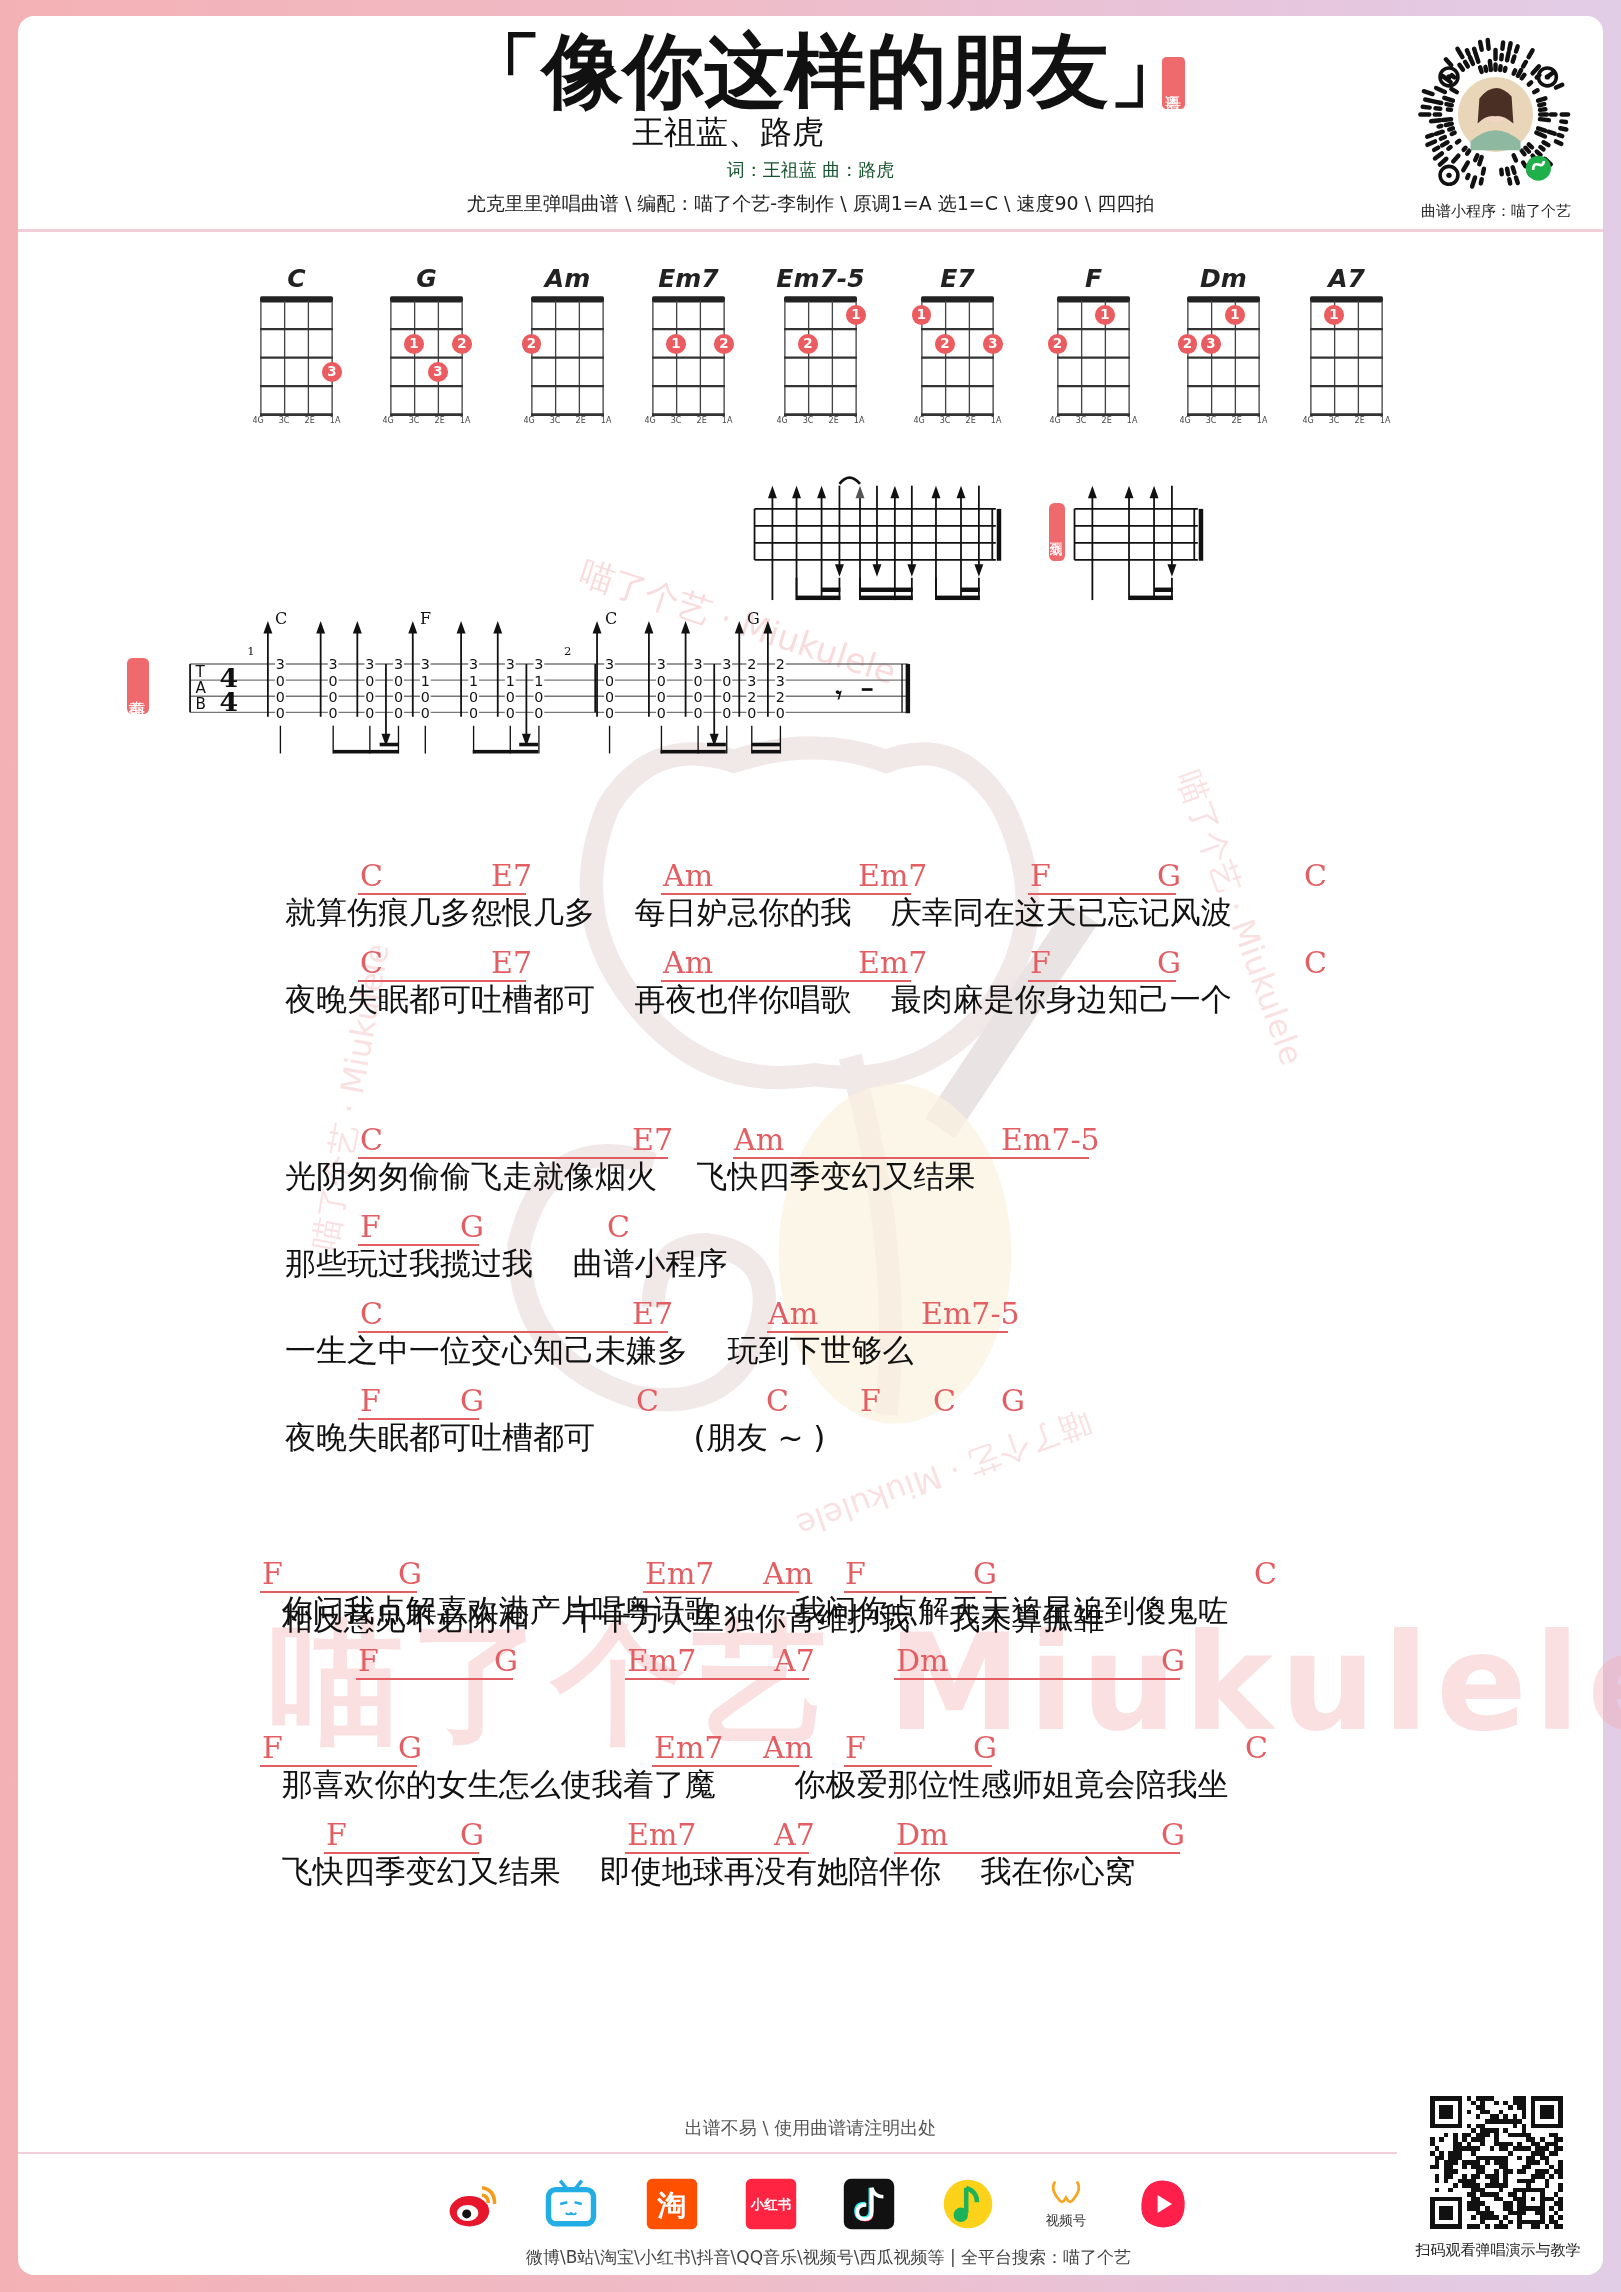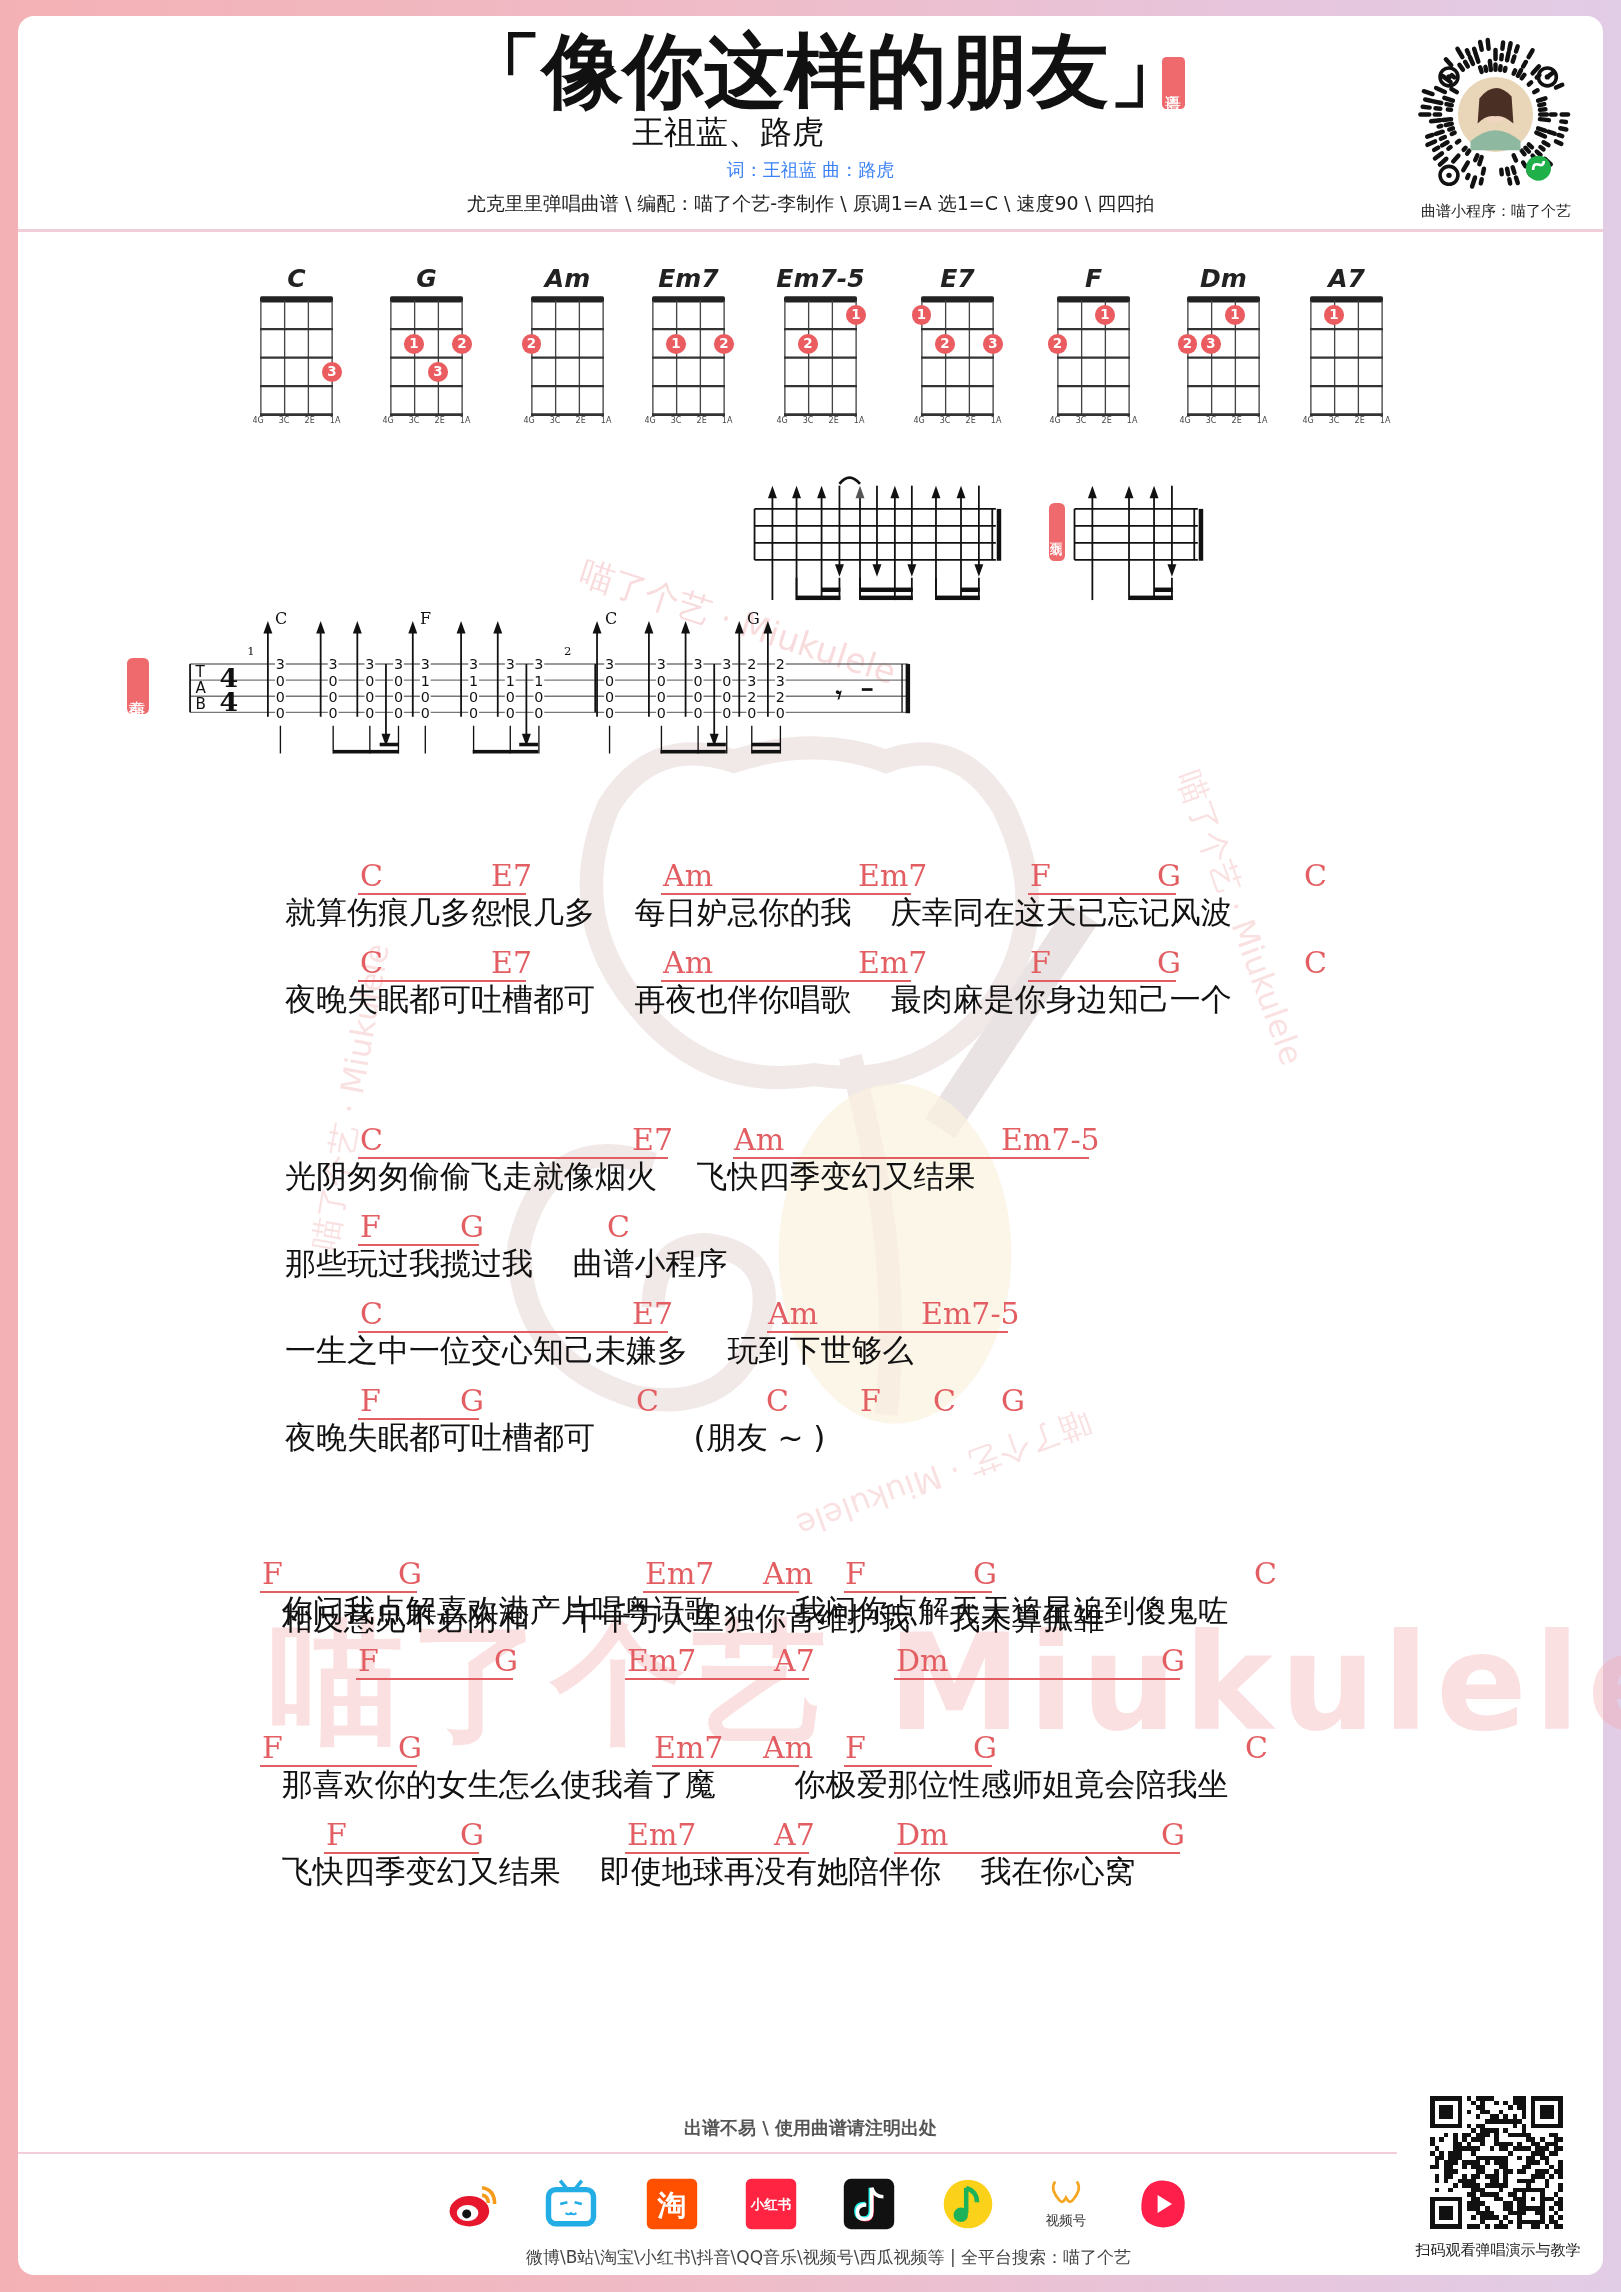--- a/index.html
+++ b/index.html
@@ -11,21 +11,21 @@
   .sheet {
     position:absolute; left:18px; top:16px; width:1585px; height:2259px;
     background:#ffffff; border-radius:16px; overflow:hidden;
   }
   .abs { position:absolute; }
   .hdr-line { position:absolute; left:0; width:1585px; height:2.7px; background:#f2cfd8; }
   .title-wrap { position:absolute; left:461px; top:21.5px; font-size:81px; font-weight:bold; color:#111; line-height:99px; white-space:nowrap; }
   .lang-badge { position:absolute; left:1162px; top:57px; width:23px; height:52px; background:#ef6a6c;
     border-radius:4.5px; color:#fff; font-size:16px; line-height:23px; text-align:center; padding-top:2.7px; }
   .artists { position:absolute; left:0; width:1456px; top:111px; text-align:center; font-size:32px; color:#111; }
-  .credits { position:absolute; left:0; width:1621px; top:158px; text-align:center; font-size:18px; color:#3b82f6; }
+  .credits { position:absolute; left:0; width:1621px; top:158px; text-align:center; font-size:18px; color:#14532d; }
   .meta { position:absolute; left:0; width:1621px; top:191px; text-align:center; font-size:19px; color:#222; }
 
   .qr-top { position:absolute; left:1415px; top:34px; width:161px; height:161px; }
   .qr-top-caption { position:absolute; left:1393px; top:202px; width:206px; text-align:center; font-size:15px; color:#222; }
 
   
   .chord { position:absolute; top:264px; width:99px; height:170px; }
   .chord-name { position:absolute; top:0; left:0; width:100%; text-align:center; font-size:25px;
     font-style:italic; font-weight:bold; color:#222; font-family:"DejaVu Sans", sans-serif; }
   .fb { position:absolute; left:12.5px; top:32px; width:73px; height:125px; }
@@ -35,21 +35,21 @@
 
   
   .badge-v { position:absolute; background:#ef6a6c; color:#fff; border-radius:5.4px; text-align:center; }
 
   
   .lyr { position:absolute; font-size:31px; color:#111; white-space:pre; letter-spacing:0px; line-height:36px; }
   .chd { position:absolute; font-size:30px; color:#e35e62; font-family:"DejaVu Serif", "Liberation Serif", serif; line-height:32px; }
   .uline { position:absolute; height:1.8px; background:#e35e62; }
 
   
-  .foot-note { position:absolute; left:0; width:1621px; top:2116px; text-align:center; font-size:18px; color:#555;font-weight:bold; }
+  .foot-note { position:absolute; left:0; width:1621px; top:2116px; text-align:center; font-size:18px; color:#555; }
   .foot-line { position:absolute; left:18px; width:1379px; top:2152px; height:1.8px; background:#f2cfd8; }
   .social-row { position:absolute; top:2176px; left:441px; width:752px; height:63px; }
   .social { position:absolute; top:0; width:54px; height:56px; }
   .social-caption { position:absolute; left:0; width:1621px; top:2246px; text-align:center; font-size:17px; color:#444;margin-left:18px; }
   .qr-bot { position:absolute; left:1430px; top:2096px; width:133px; height:133px; background:#fff; }
   .qr-bot-caption { position:absolute; left:1384px; top:2241px; width:228px; text-align:center; font-size:15px; color:#222; }
 
   .watermark { position:absolute; color:#f5c4c6; pointer-events:none; }
 </style>
 </head>

